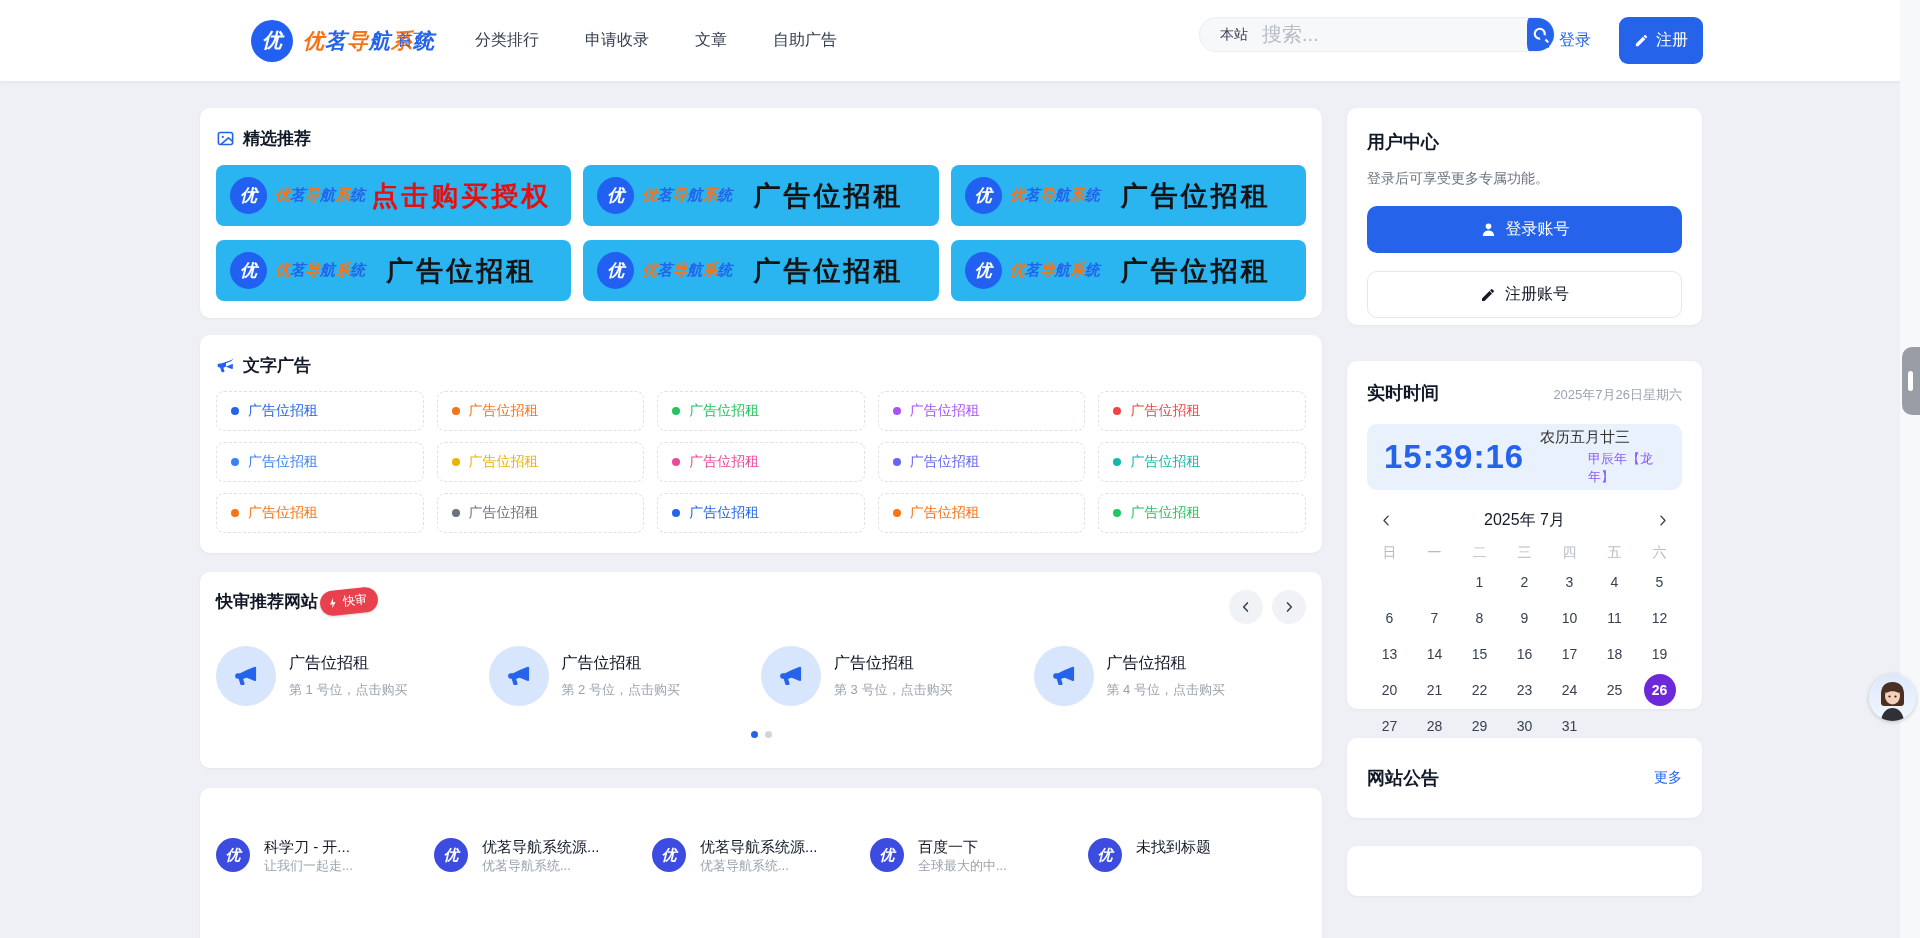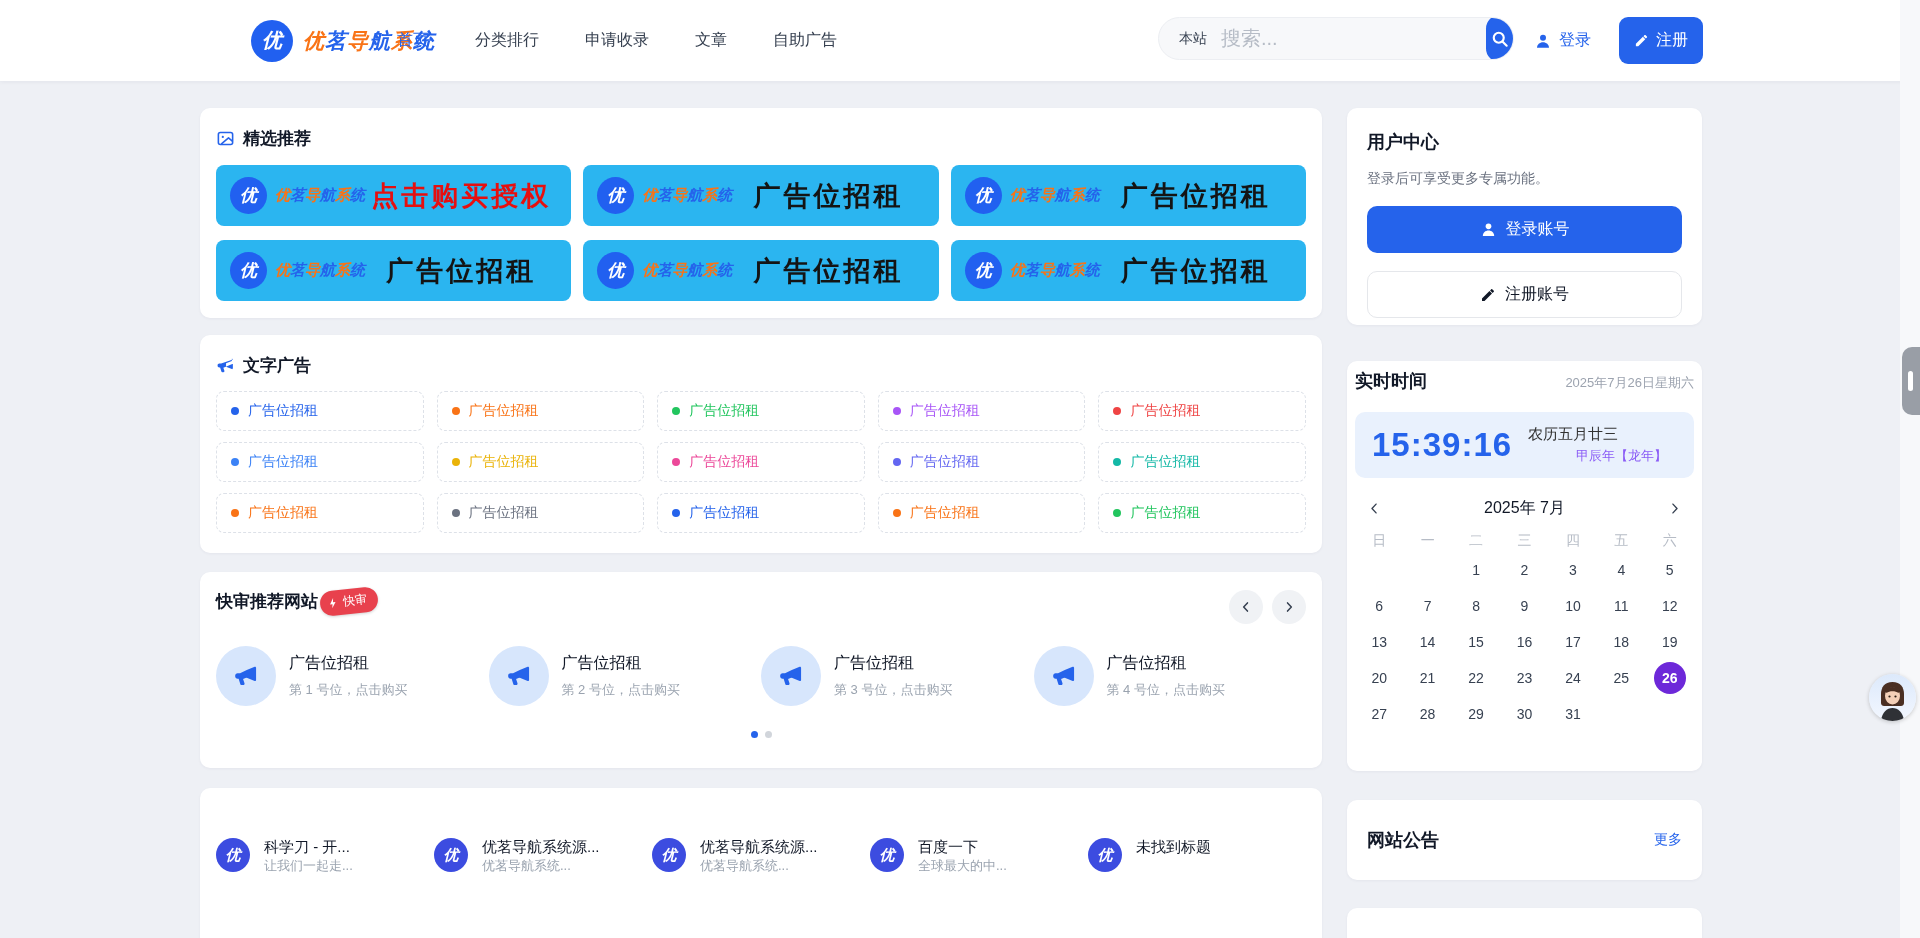--- a/index.html
+++ b/index.html
@@ -8,21 +8,21 @@
   .page { position:relative; width:1920px; height:938px; overflow:hidden; }
 
   
   .topbar { position:absolute; left:0; top:0; width:1920px; height:81px; background:#fff; box-shadow:0 1px 4px rgba(30,40,70,.06); z-index:5; }
   .logo { position:absolute; left:251px; top:0; height:81px; display:flex; align-items:center; cursor:pointer; }
   .logo-badge { width:42px; height:42px; border-radius:50%; background:#2160f0; color:#fff; font-size:20px; font-weight:bold; font-style:italic; display:flex; align-items:center; justify-content:center; }
   .logo-text { margin-left:10px; font-size:21px; font-weight:bold; font-style:italic; letter-spacing:1px; }
   .main-nav { position:absolute; left:397px; top:0; height:81px; display:flex; align-items:center; gap:46px; }
   .nav-item { font-size:16px; color:#374151; cursor:pointer; text-decoration:none; }
   .nav-item.active { color:#2563eb; }
-  .searchbar { position:absolute; left:1158px; top:17px; width:356px; height:43px; background:#f7f8fa; border:1px solid #eceef2; border-radius:24px; display:flex; align-items:center; overflow:hidden; }
+  .searchbar { position:absolute; left:1199px; top:17px; width:356px; height:35px; background:#f7f8fa; border:1px solid #eceef2; border-radius:24px; display:flex; align-items:center; overflow:hidden; }
   .search-scope { padding:0 14px 0 20px; font-size:14px; color:#374151; white-space:nowrap; }
   .searchbar input { flex:1; height:100%; border:none; outline:none; background:transparent; font-size:20px; color:#374151; font-family:"Liberation Sans",sans-serif; }
   .searchbar input::placeholder { color:#b6bcc6; }
   .search-btn { width:58px; height:47px; margin-left:auto; border:none; background:#2563eb; border-radius:24px; display:flex; align-items:center; justify-content:center; cursor:pointer; }
   .login-link { position:absolute; left:1534px; top:0; height:81px; display:flex; align-items:center; gap:7px; color:#2563eb; font-size:16px; cursor:pointer; }
   .register-btn { position:absolute; left:1619px; top:17px; width:84px; height:47px; background:#2563eb; color:#fff; font-size:16px; border:none; border-radius:9px; display:flex; align-items:center; justify-content:center; gap:7px; cursor:pointer; font-family:"Liberation Sans",sans-serif; }
 
   
   .col-left  { position:absolute; left:200px;  top:108px; width:1122px; }
   .col-right { position:absolute; left:1347px; top:108px; width:355px; }
@@ -70,21 +70,21 @@
 
   
   .card-user { height:217px; padding:22px 20px; }
   .uc-title { font-size:18px; font-weight:bold; color:#111827; }
   .uc-desc { margin-top:16px; font-size:14px; color:#6b7280; }
   .uc-btn { margin-top:18px; width:100%; height:47px; border-radius:10px; font-size:16px; display:flex; align-items:center; justify-content:center; gap:9px; cursor:pointer; border:none; font-family:"Liberation Sans",sans-serif; }
   .uc-login { background:#2563eb; color:#fff; }
   .uc-reg { background:#fff; color:#111827; border:1px solid #e5e7eb; }
 
   
-  .card-time { margin-top:36px; height:410px; padding:8px; }
+  .card-time { margin-top:36px; height:348px; padding:20px; }
   .rt-head { display:flex; align-items:baseline; justify-content:space-between; }
   .rt-title { font-size:18px; font-weight:bold; color:#111827; }
   .rt-date { font-size:13px; color:#9ca3af; }
   .rt-panel { margin-top:19px; height:66px; background:#e9f1fd; border-radius:10px; display:flex; align-items:center; padding:0 17px; }
   .rt-time { font-size:33px; font-weight:bold; color:#2563eb; letter-spacing:1px; }
   .rt-lunar-wrap { margin-left:16px; }
   .rt-lunar { font-size:15px; color:#333; }
   .rt-year { margin-top:3px; font-size:13px; color:#8b5cf6;margin-left:48px; }
   .cal-nav { margin-top:19px; display:flex; align-items:center; justify-content:space-between; padding:0 8px; }
   .cal-month { font-size:16px; color:#111827; }

